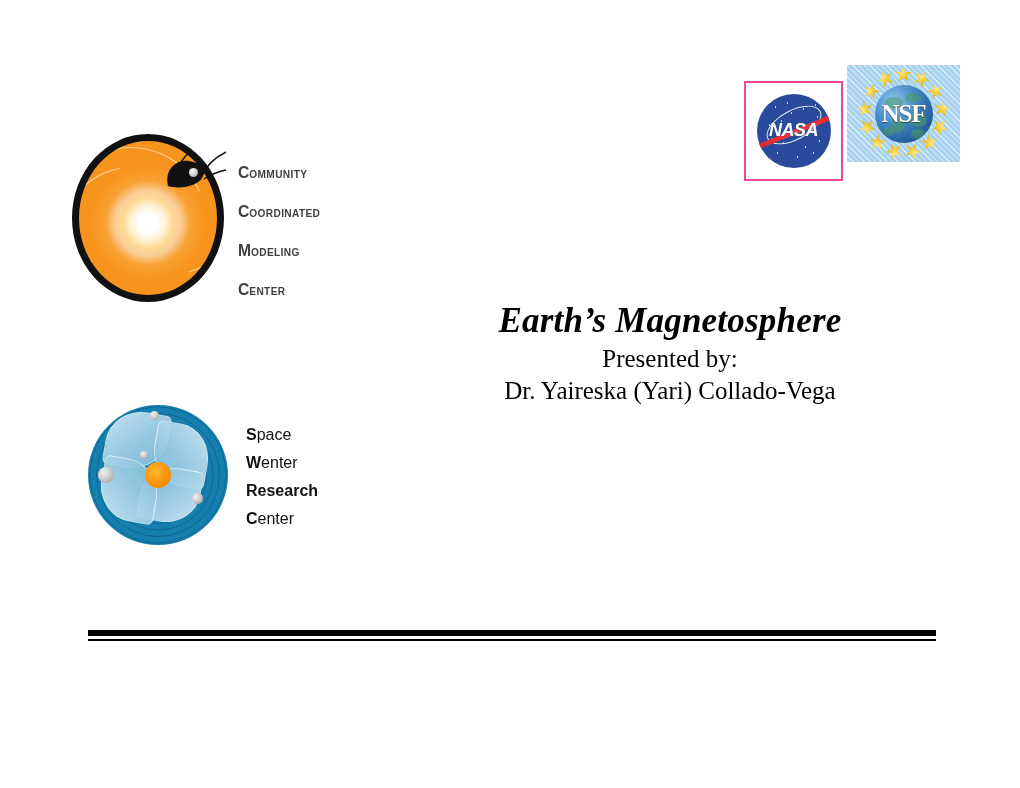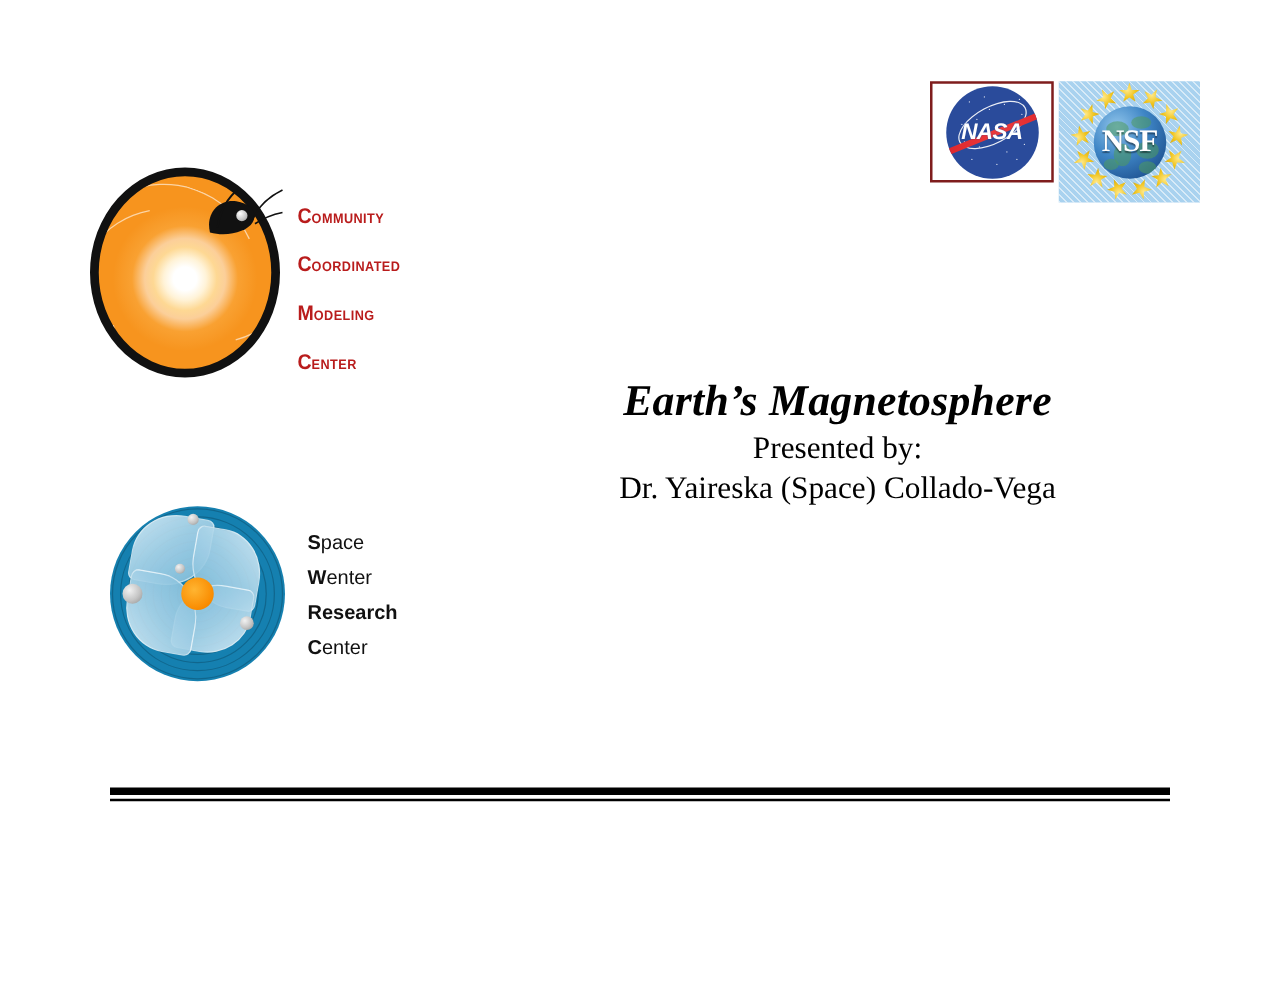--- a/index.html
+++ b/index.html
@@ -26,25 +26,25 @@
   .agency-band {
     position: absolute;
     left: 744px;
     top: 65px;
     width: 216px;
     height: 98px;
   }
   .nasa-frame {
     position: absolute;
     left: 0;
-    top: 0;
+    top: 16px;
     width: 99px;
-    height: 81px;
+    height: 100px;
     background: #ffffff;
-    border: 2px solid #7f1d1d;
+    border: 2px solid #ec4899;
     box-sizing: border-box;
   }
   .nasa-disc {
     position: absolute;
     left: 50%;
     top: 50%;
     transform: translate(-50%, -50%);
     width: 74px;
     height: 74px;
     border-radius: 50%;
@@ -236,21 +236,21 @@
     border-radius: 50%;
     background: radial-gradient(circle at 35% 32%, #ffffff 0%, #c9c9c9 55%, #8d8d8d 100%);
     z-index: 3;
   }
   .ccmc-text {
     position: absolute;
     left: 168px;
     top: 42px;
     width: 100px;
     font-family: "Liberation Sans", sans-serif;
-    color: #b91c1c;
+    color: #404040;
   }
   .ccmc-line {
     font-size: 11px;
     font-weight: 600;
     letter-spacing: .4px;
     line-height: 1;
     margin-bottom: 22px;
     white-space: nowrap;
     transform: scaleX(.92);
     transform-origin: left center;
@@ -545,21 +545,21 @@
       </div>
       <div class="swrc-line">
         <span class="lead">C</span><span>enter</span>
       </div>
     </div>
   </div>
 
   <div class="title-block">
     <div class="slide-title">Earth’s Magnetosphere</div>
     <div class="presented-by">Presented by:</div>
-    <div class="presenter-name">Dr. Yaireska (Space) Collado-Vega</div>
+    <div class="presenter-name">Dr. Yaireska (Yari) Collado-Vega</div>
   </div>
 
   <div class="event-block">
   </div>
 
   <div class="bottom-rule">
     <div class="bar-thick"></div>
     <div class="bar-thin"></div>
   </div>
 

